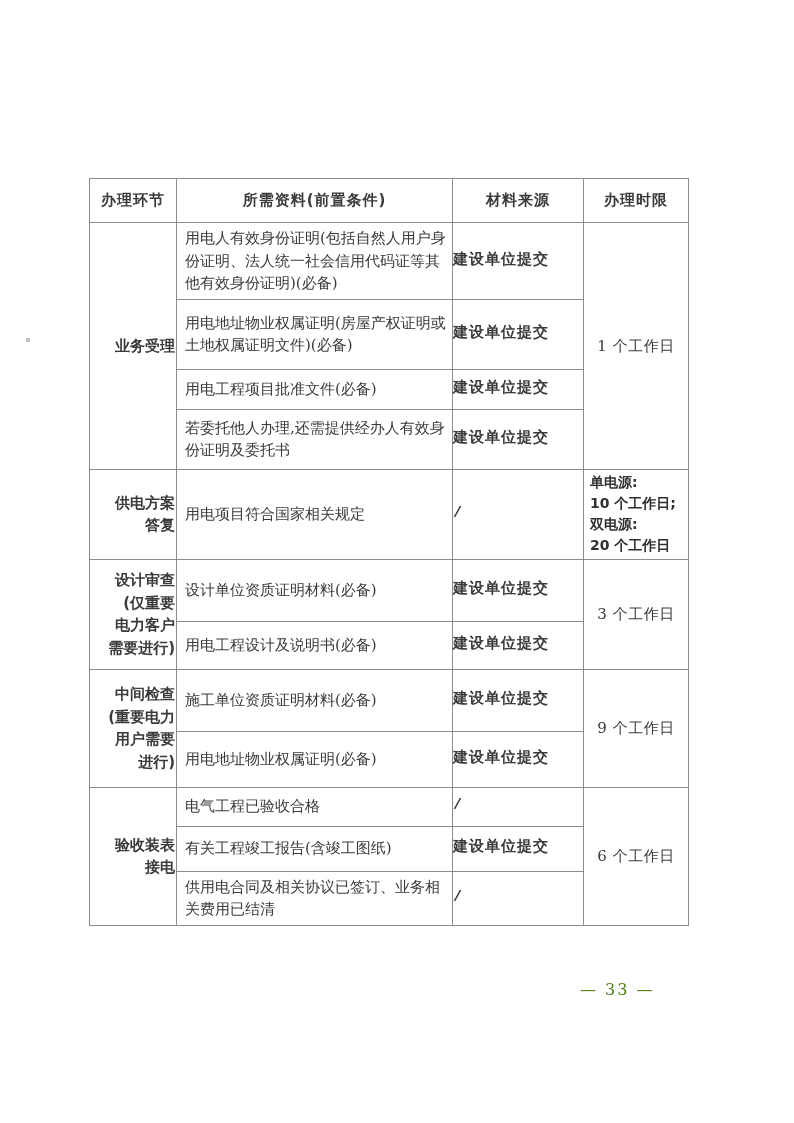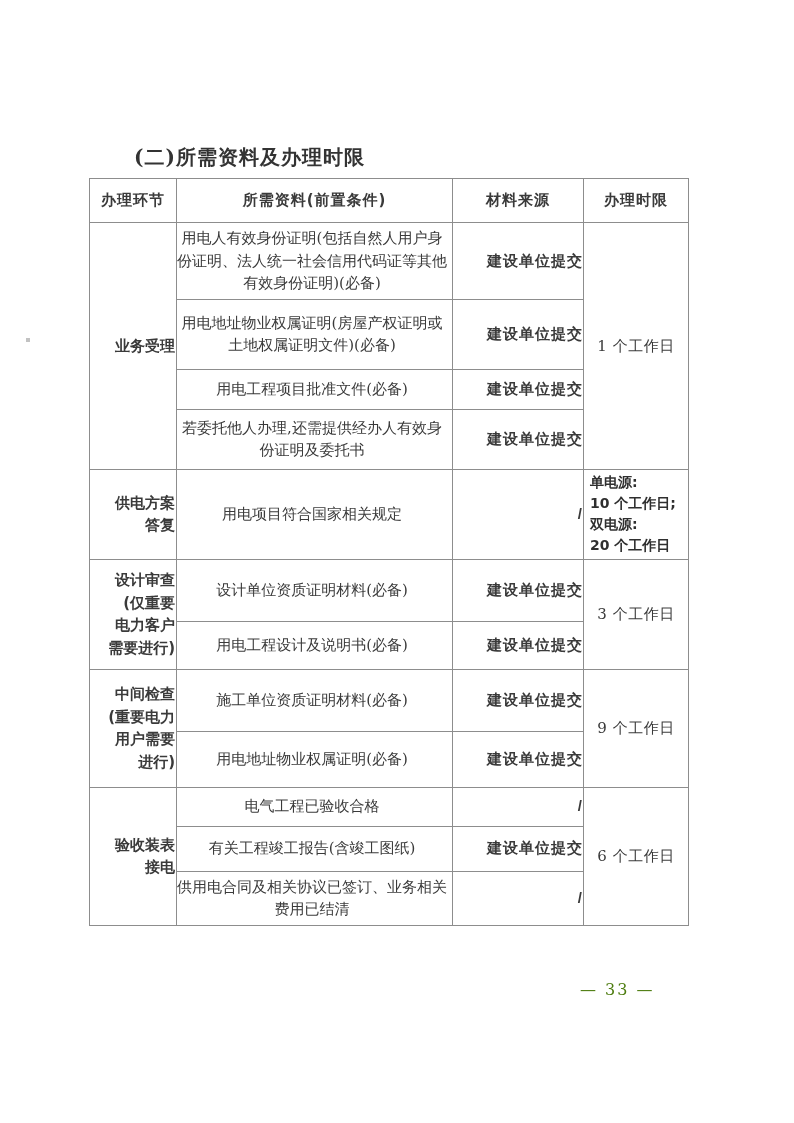--- a/index.html
+++ b/index.html
@@ -49,29 +49,29 @@
   td.stage {
     font-family: "DejaVu Sans", "Liberation Sans", sans-serif;
     font-weight: 700;
     color: #2f2f2f;
     text-align: right;
     white-space: pre-line;
     line-height: 1.45;
     padding: 2px 1px;
   }
   td.material {
-    text-align: center;
-    padding: 4px 5px 4px 0;
+    text-align: left;
+    padding: 4px 5px 4px 8px;
     line-height: 1.52;
   }
   td.source {
-    font-family: Liberation Sans, sans-serif;
-    font-weight: 700;
-    color: #2f2f2f;
-    text-align: right;
+    font-family: Liberation Mono, monospace;
+    font-weight: 700;
+    color: #2f2f2f;
+    text-align: left;
     letter-spacing: 1px;
   }
   td.time {
     text-align: center;
     letter-spacing: 0.5px;
     padding: 2px 3px;
   }
   td.time.multi {
     font-family: "DejaVu Sans", "Liberation Sans", sans-serif;
     font-weight: 700;
@@ -111,21 +111,20 @@
     width: 4px;
     height: 4px;
     background: #c2c2c2;
   }
 </style>
 </head>
 <body>
 
 <div class="page">
 
-  <div class="doc-title">(二)所需资料及办理时限</div>
 
   <div class="scan-speck"></div>
 
   <table class="main">
     <colgroup>
       <col style="width:87px">
       <col style="width:276px">
       <col style="width:131px">
       <col style="width:105px">
     </colgroup>

